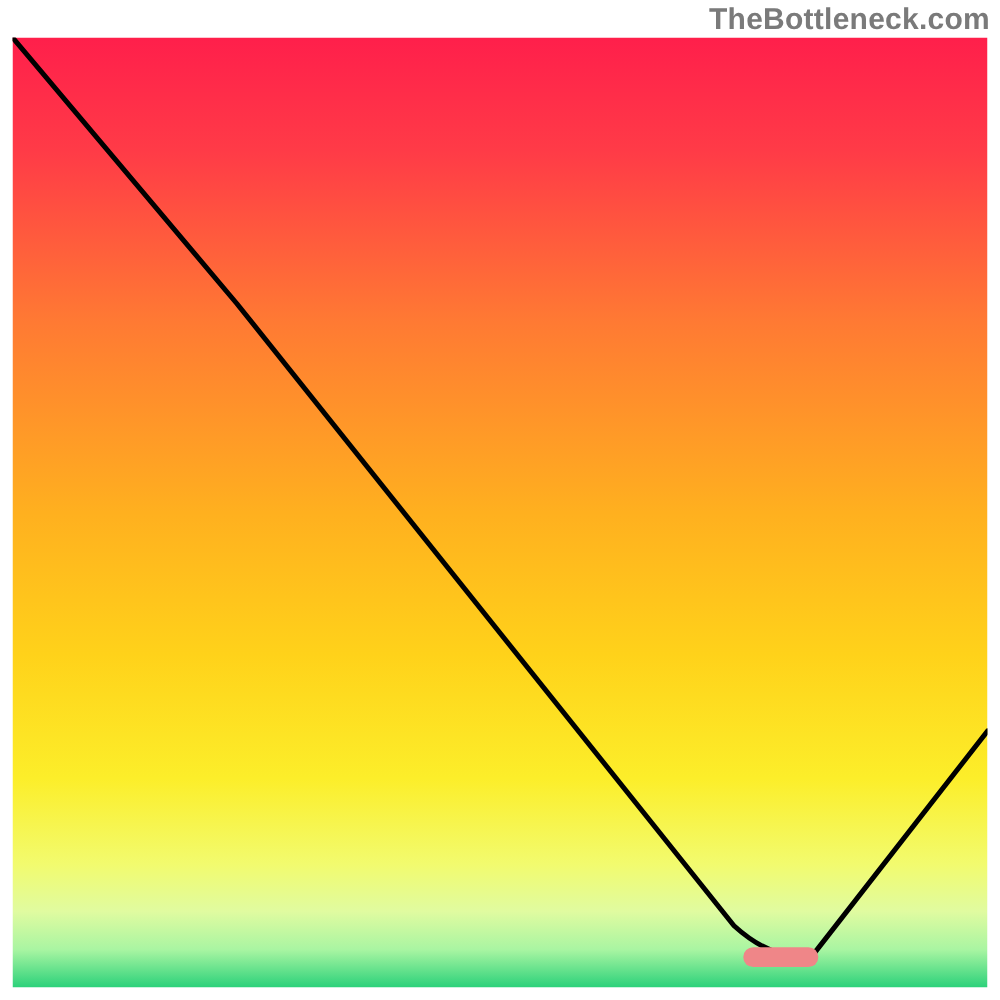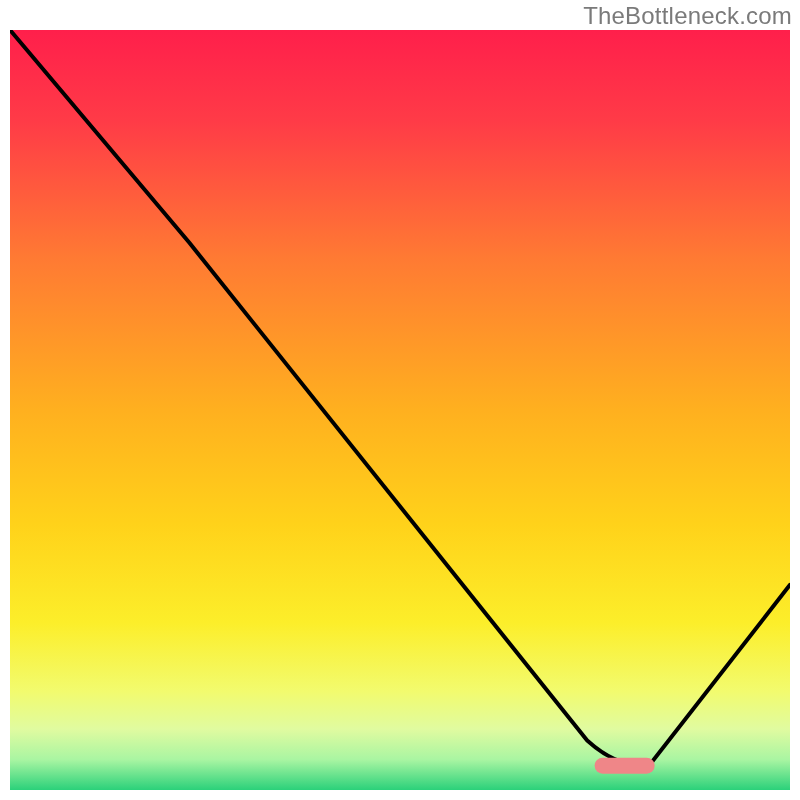--- a/index.html
+++ b/index.html
@@ -13,21 +13,21 @@
   .container {
     position: relative;
     width: 800px;
     height: 800px;
   }
   .watermark {
     position: absolute;
     top: 2px;
     right: 8px;
     font-size: 24px;
-    font-weight: normal;
+    font-weight: bold;
     color: #7a7a7a;
     letter-spacing: 0.2px;
   }
   svg.chart {
     position: absolute;
     left: 10px;
     top: 30px;
     width: 780px;
     height: 760px;
   }

